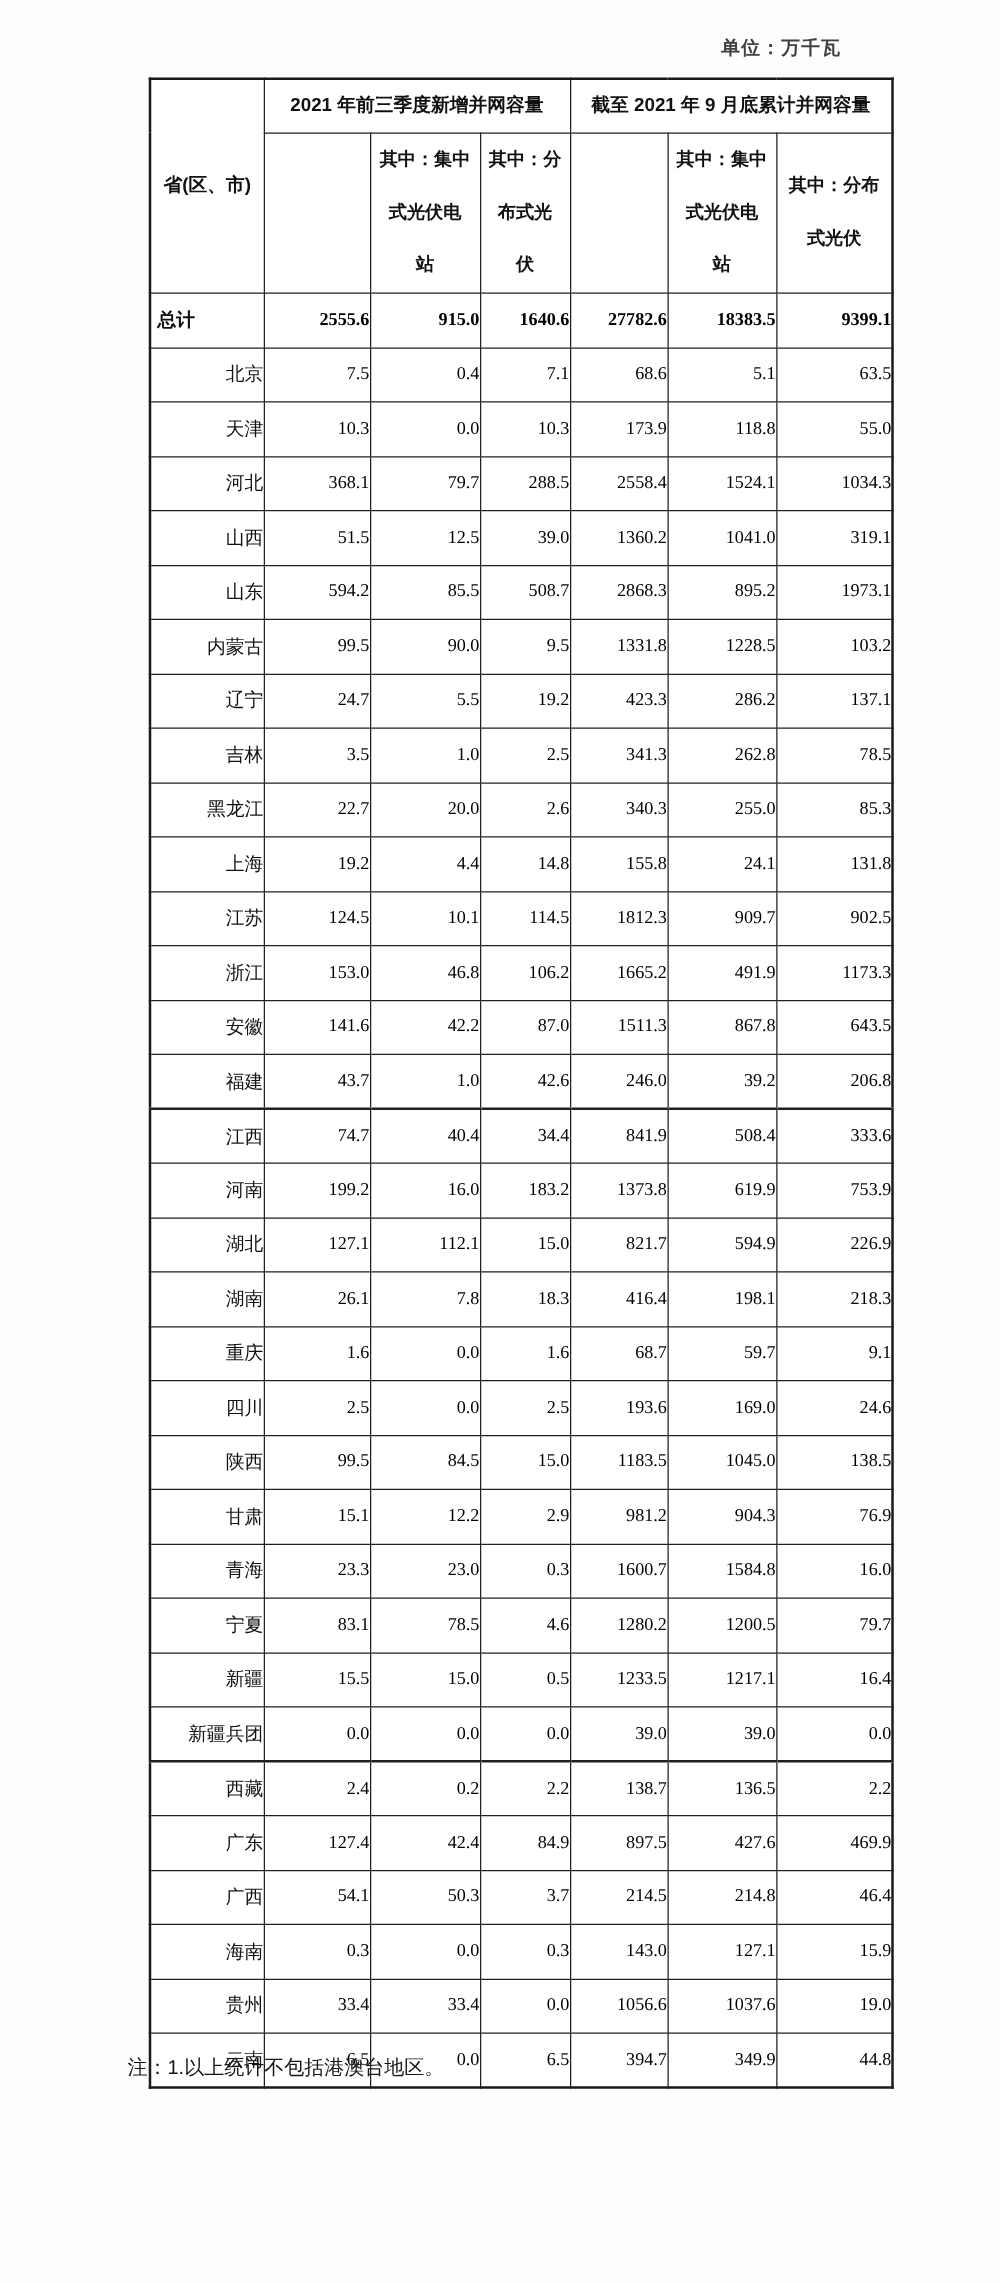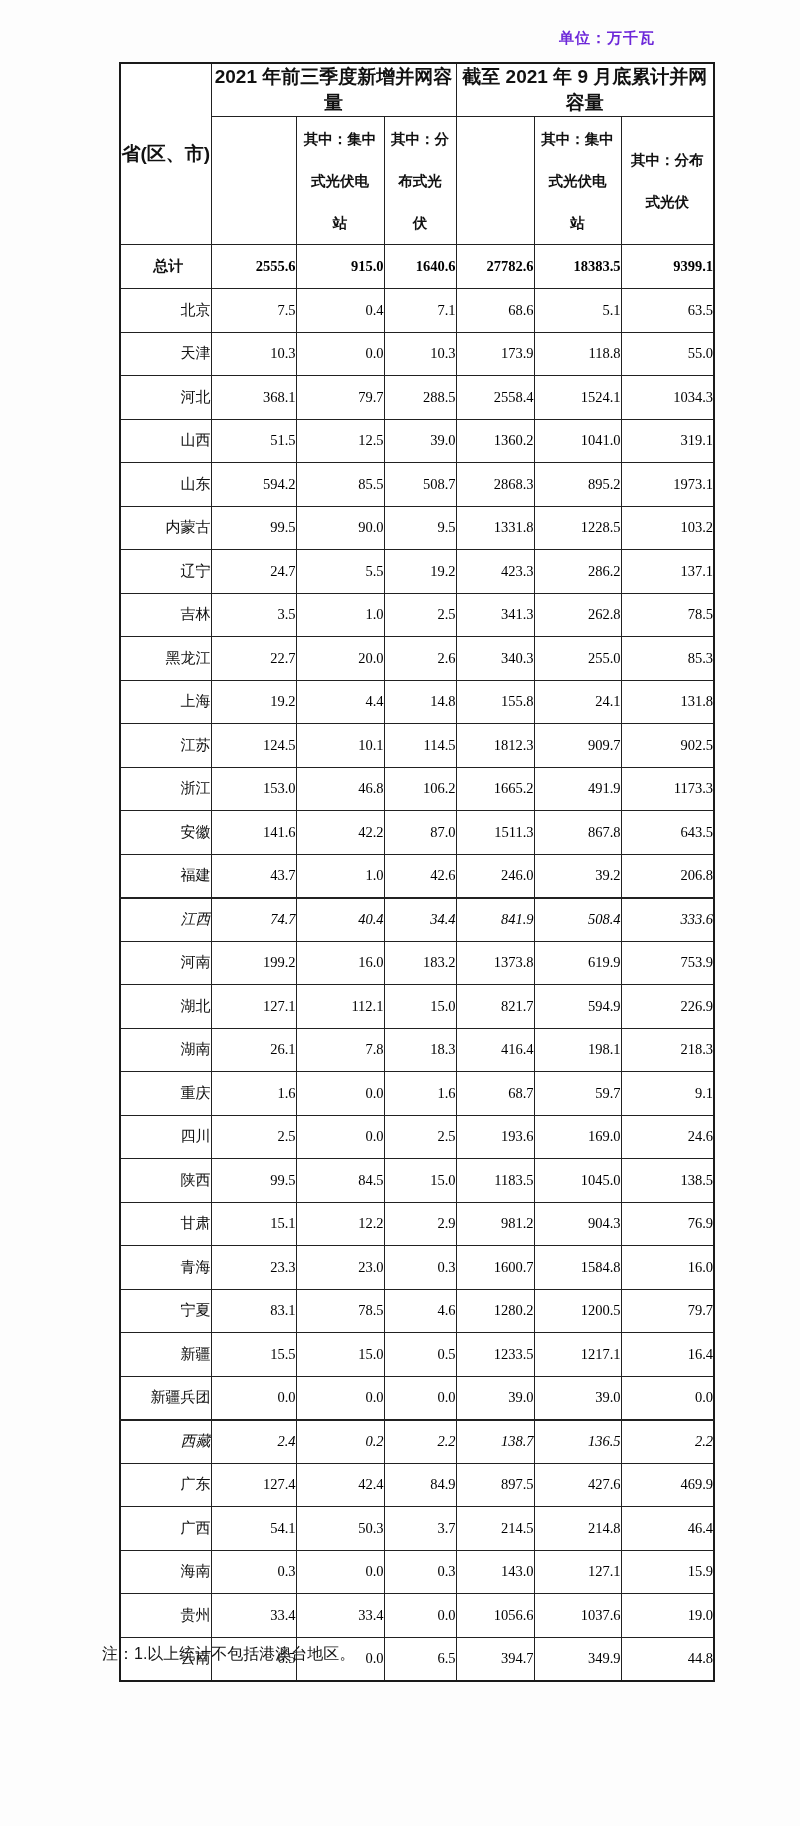--- a/index.html
+++ b/index.html
@@ -8,24 +8,24 @@
     background: #ffffff;
     font-family: "Liberation Sans", sans-serif;
     color: #000000;
     position: relative;
     overflow: hidden;
   }
   .page { position: absolute; inset: 0; background: #fdfdfd; }
 
   .unit-label {
     position: absolute;
-    top: 29px; left: 559px;
+    top: 29px; left: 577px;
     font-size: 15px;
     font-weight: 600;
-    color: #6d28d9;
+    color: #404040;
     letter-spacing: 1px;
   }
 
   table.cap-table {
     position: absolute;
     left: 119px; top: 62px;
     width: 594px;
     border-collapse: collapse;
     table-layout: fixed;
     background: #fff;
@@ -33,21 +33,21 @@
   table.cap-table th, table.cap-table td {
     border: 1px solid #212121;
     padding: 0;
     box-sizing: border-box;
     overflow: hidden;
   }
   table.cap-table { border: 2px solid #1a1a1a; }
 
   tr.group-row th {
     height: 43px;
-    font-size: 19px;
+    font-size: 15px;
     font-weight: bold;
     text-align: center;
     vertical-align: middle;
     color: #111;
   }
   th.province-head {
     font-size: 15px;
     font-weight: bold;
     text-align: center;
     vertical-align: middle;
@@ -77,25 +77,25 @@
     padding-right: 9px;
     font-family: "Liberation Serif", "DejaVu Serif", serif;
     font-size: 14.5px;
     vertical-align: middle;
     color: #000;
   }
   tbody tr { height: 43.5px; }
   tbody tr.total-row { height: 44px; }
   tbody tr.total-row td { font-weight: bold; }
   tbody tr.total-row td.province {
-    text-align: center;
+    text-align: left;
     padding-left: 5px;
     font-size: 15px;
   }
-  tbody tr.thick-top td { border-top-width: 2px; font-style: italic; }
+  tbody tr.thick-top td { border-top-width: 2px; }
 
   .note {
     position: absolute;
     font-size: 16px;
     color: #161616;
     white-space: nowrap;
   }
   .note-1 { left: 102px; top: 1644px; }
   .note-2 { left: 156px; top: 1724px; }
 </style>

